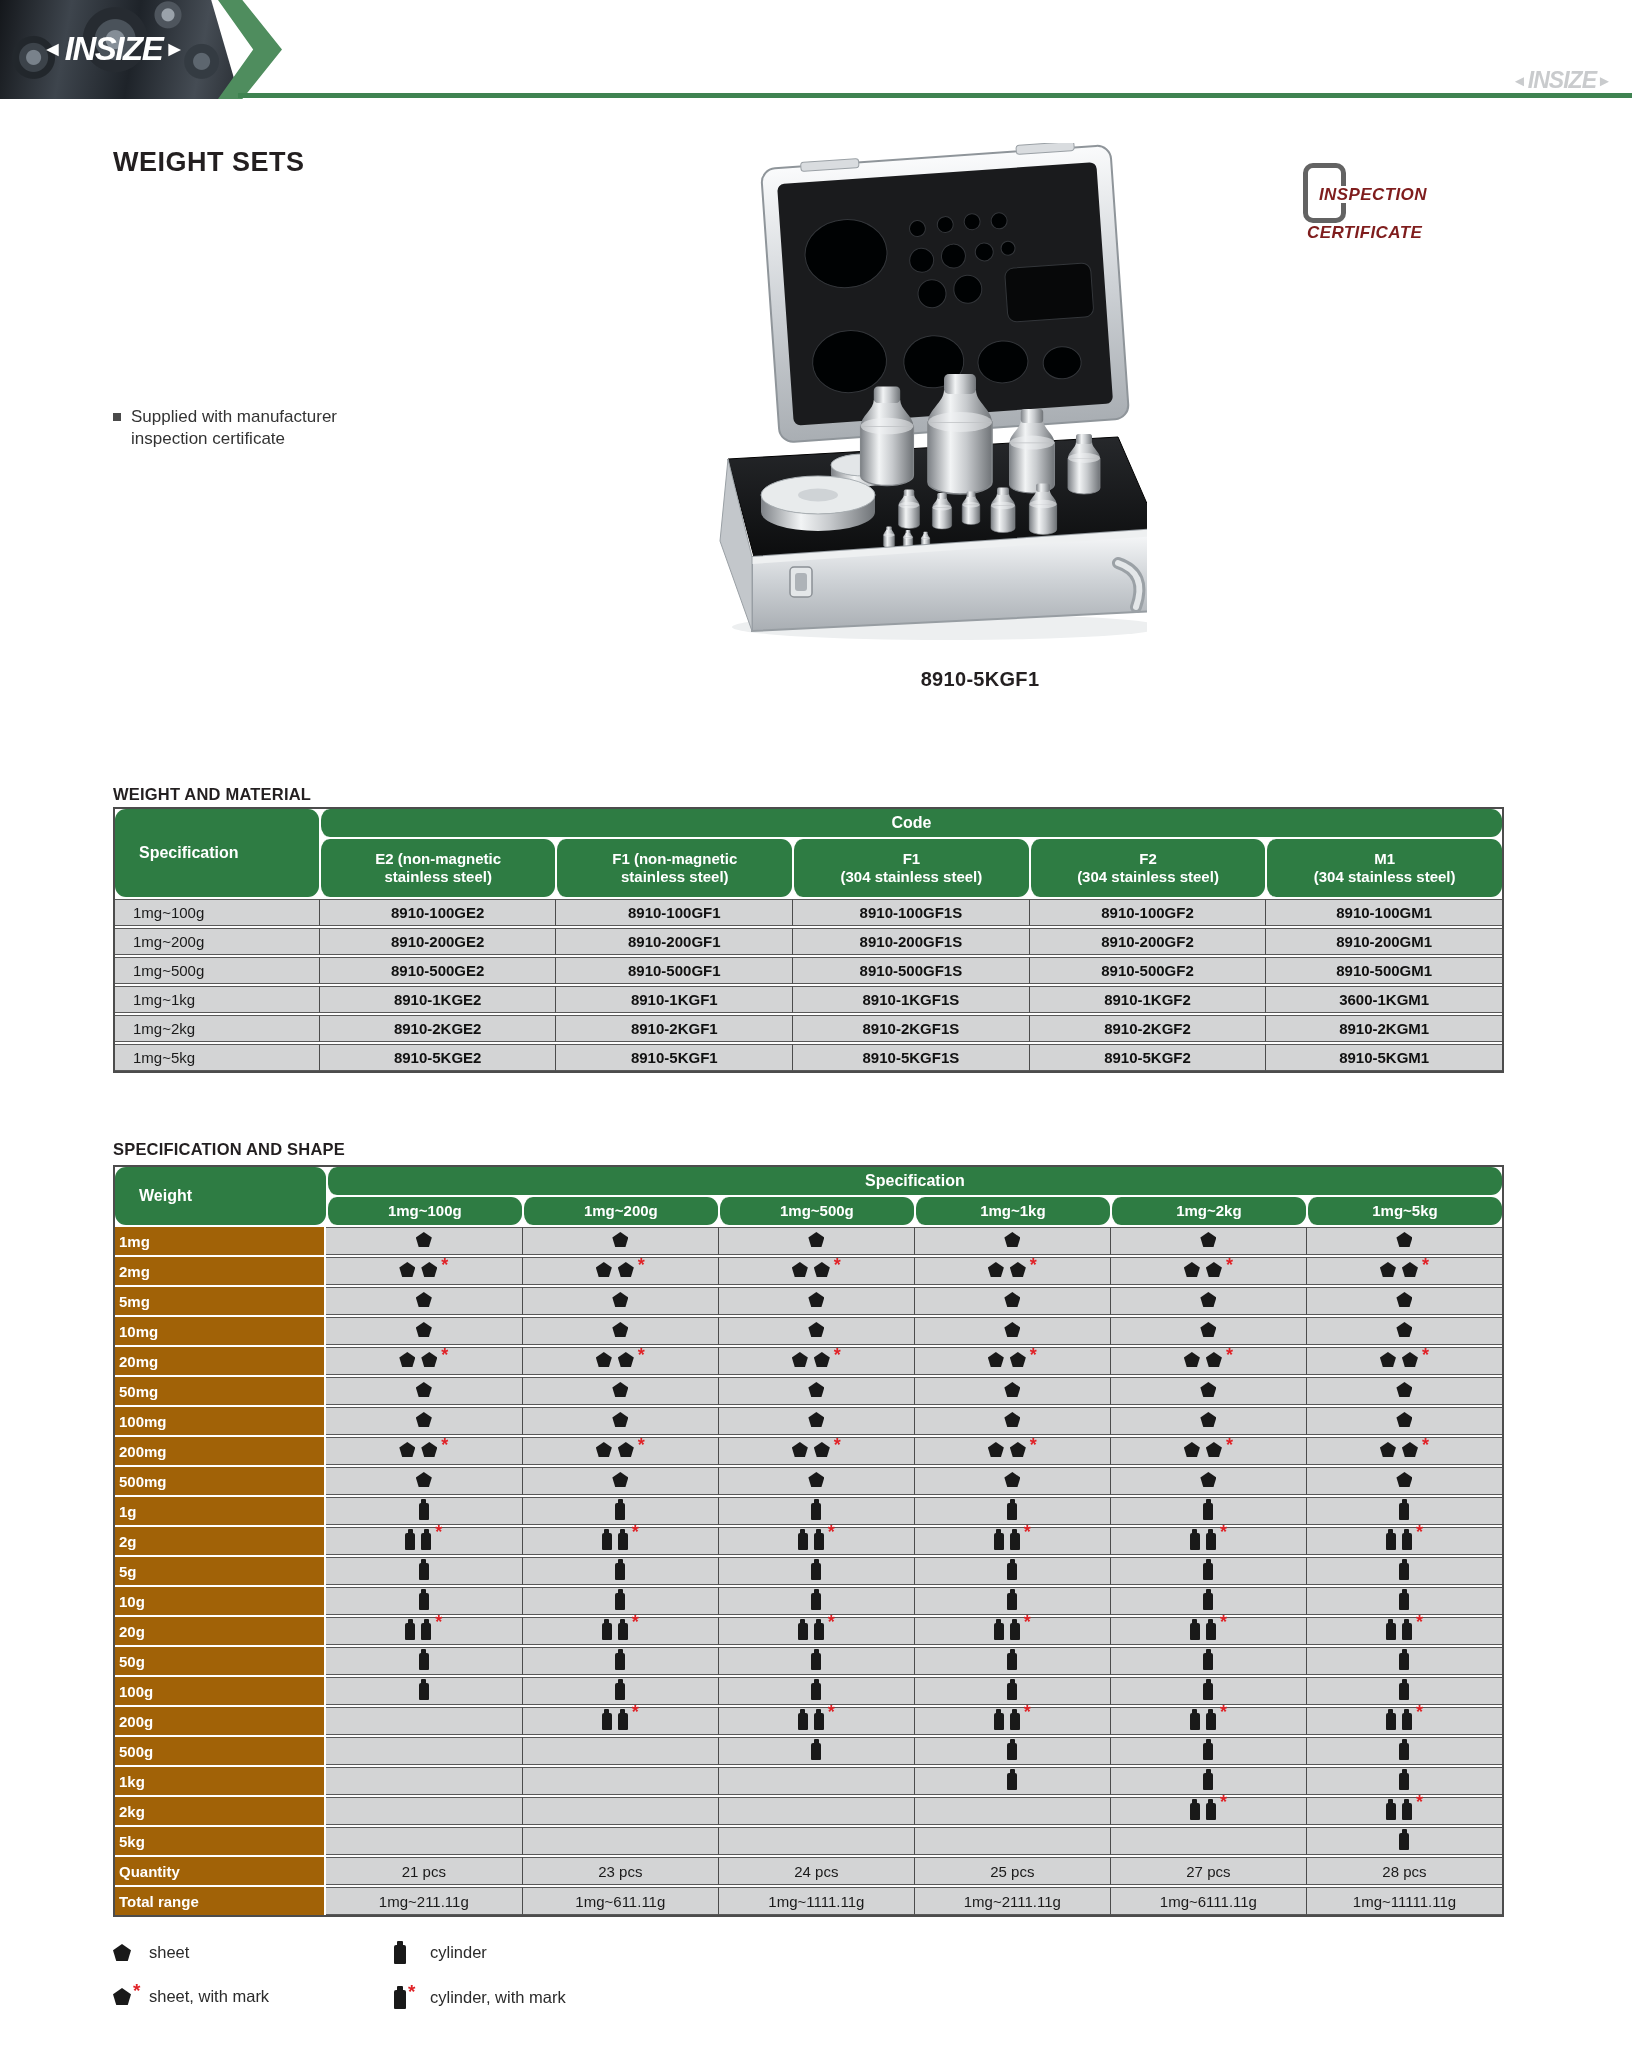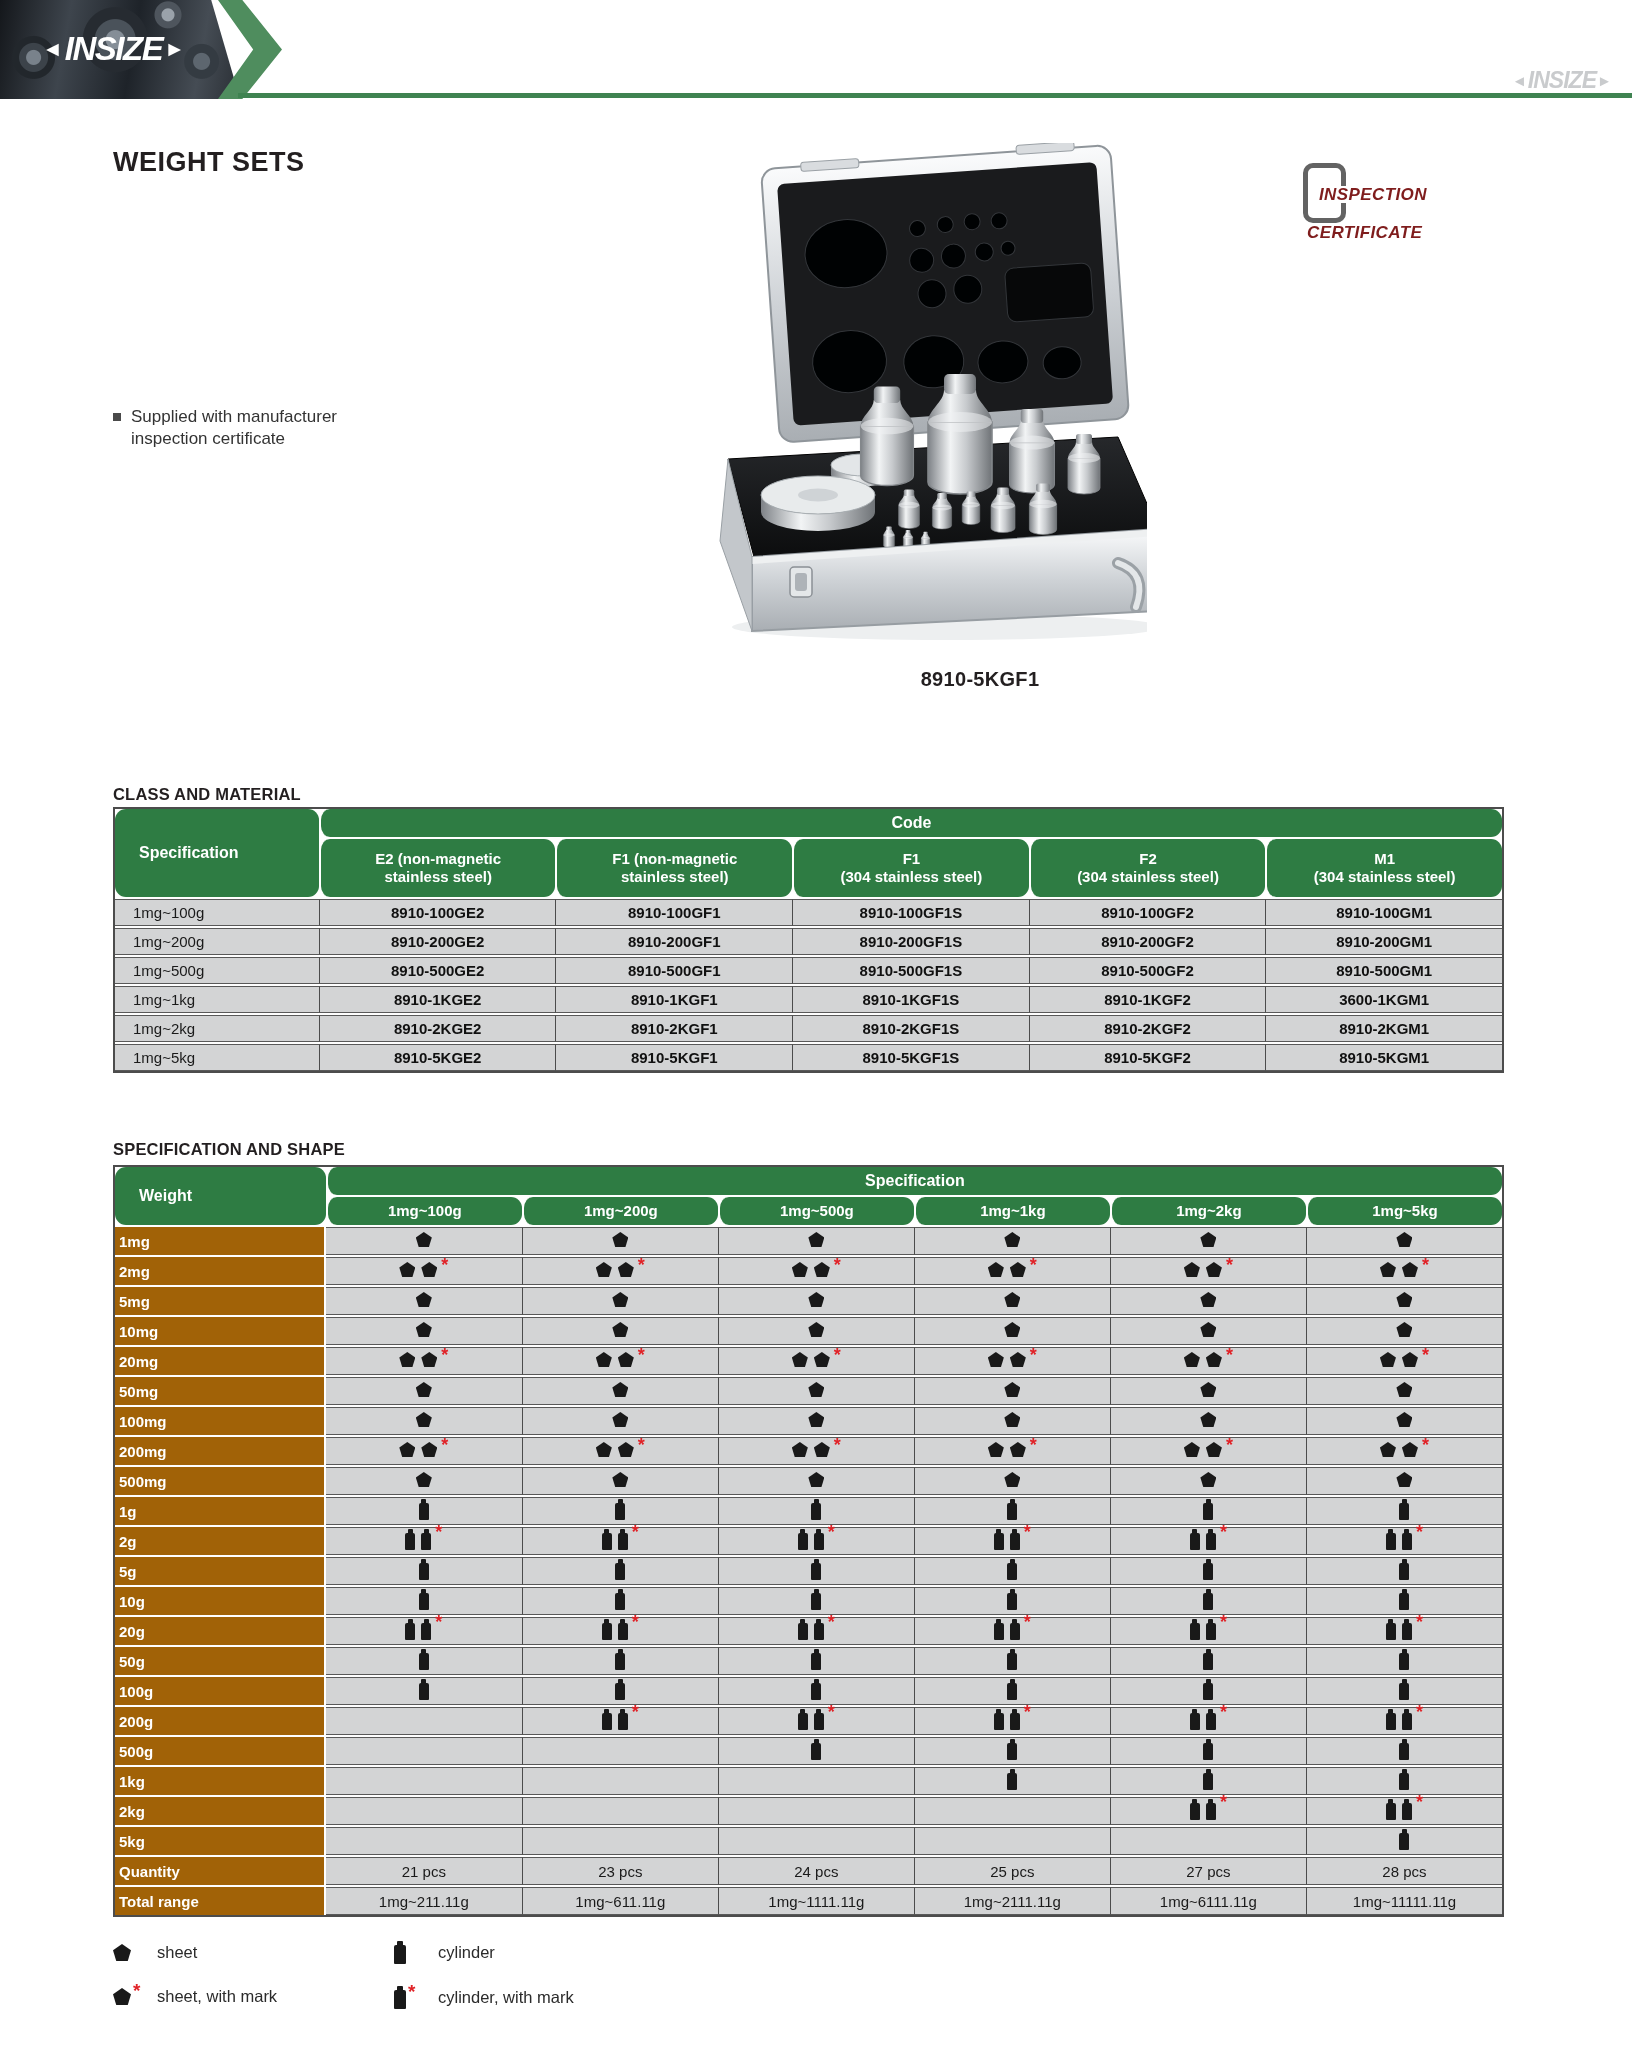--- a/index.html
+++ b/index.html
@@ -108,21 +108,21 @@
   .ic-cyl{display:inline-block;position:relative;width:10px;height:21px;}
   .ic-cyl::before{content:"";position:absolute;left:2.5px;top:0;width:5px;height:5px;background:#191919;border-radius:1px;}
   .ic-cyl::after{content:"";position:absolute;left:0;top:4px;width:10px;height:17px;background:#191919;border-radius:2px 2px 1px 1px;}
   .pair{display:inline-flex;align-items:flex-end;gap:6px;}
   .mark{
     color:#e02227;font-weight:bold;font-size:18px;line-height:12px;
     align-self:flex-start;margin-left:-2px;position:relative;top:-3px;
   }
 
   
-  .legend-item{position:absolute;display:flex;align-items:center;font-size:16.5px;color:#2b2b2b;gap:8px;}
+  .legend-item{position:absolute;display:flex;align-items:center;font-size:16.5px;color:#2b2b2b;}
   .legend-item .slot{width:36px;display:flex;align-items:center;flex:none;}
   .big-sheet{
     display:inline-block;width:18px;height:17px;background:#191919;
     clip-path:polygon(50% 0,100% 37%,82% 100%,18% 100%,0 37%);
   }
   .big-cyl{display:inline-block;position:relative;width:12px;height:23px;}
   .big-cyl::before{content:"";position:absolute;left:3px;top:0;width:6px;height:5px;background:#191919;border-radius:1px;}
   .big-cyl::after{content:"";position:absolute;left:0;top:4px;width:12px;height:19px;background:#191919;border-radius:2px 2px 1px 1px;}
   .legmark{color:#e02227;font-weight:bold;font-size:19px;margin-left:2px;position:relative;top:-6px;line-height:1;}
   #legend-sheet{left:113px;top:1943px;}
@@ -259,21 +259,21 @@
     <polygon points="150,414 556,386 556,393 150,421" fill="#eef0f1"></polygon>
     <polygon points="126,316 150,414 150,488 118,398" fill="#c3c7cb" stroke="#9aa0a5" stroke-width="1"></polygon>
     <rect x="188" y="424" width="22" height="30" rx="4" fill="#e4e7e9" stroke="#8b9095" stroke-width="1.5"></rect>
     <rect x="193" y="430" width="12" height="18" rx="3" fill="#aeb3b8"></rect>
     <path d="M516 420 q30 10 18 44" stroke="#9ba1a6" stroke-width="12" fill="none" stroke-linecap="round"></path>
     <path d="M516 420 q30 10 18 44" stroke="#e4e7e9" stroke-width="6" fill="none" stroke-linecap="round"></path>
   </svg>
 </div>
 <div class="product-caption">8910-5KGF1</div>
 
-<div class="sec-heading" id="heading-class">CLASS AND MATERIAL</div>
+<div class="sec-heading" id="heading-class">WEIGHT AND MATERIAL</div>
 <div class="tablewrap" id="class-table-wrap">
   <table id="class-table">
       <colgroup>
         <col style="width: 14.7%;">
         <col style="width: 17.06%;">
         <col style="width: 17.06%;">
         <col style="width: 17.06%;">
         <col style="width: 17.06%;">
         <col style="width: 17.06%;">
       </colgroup>

